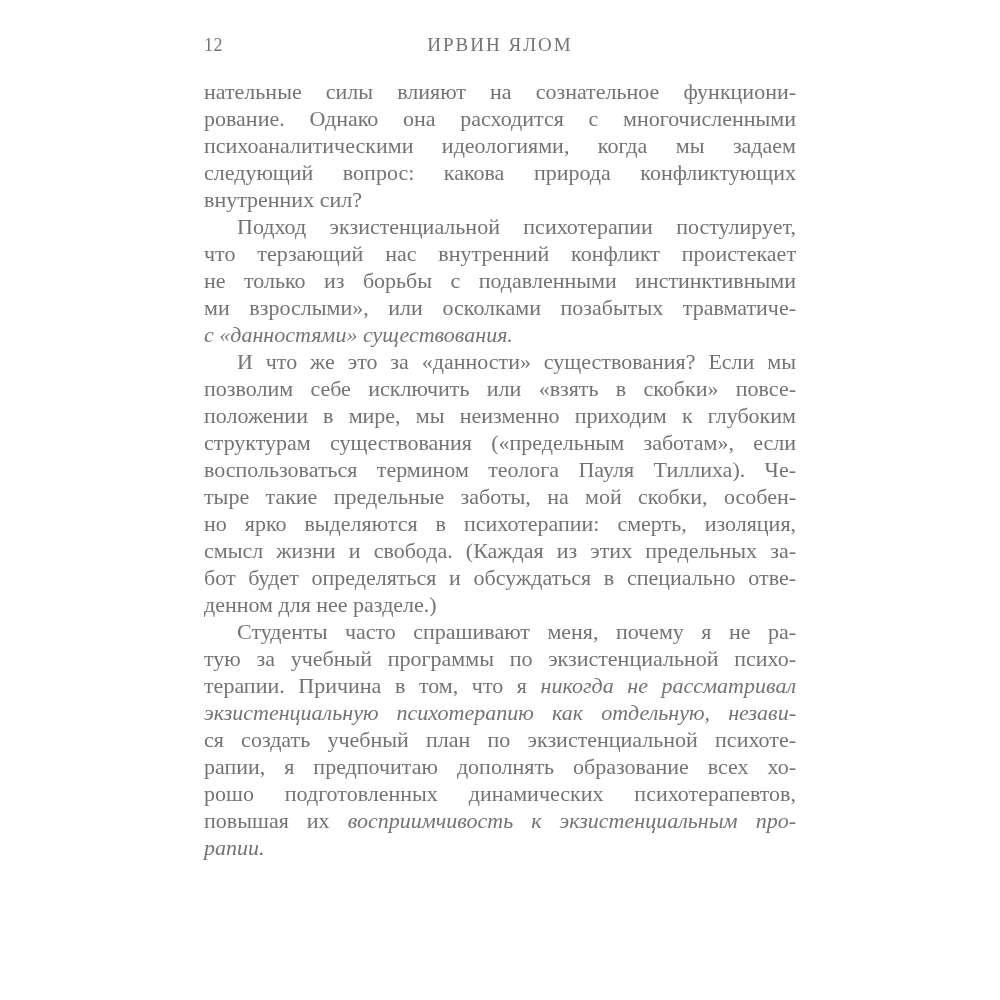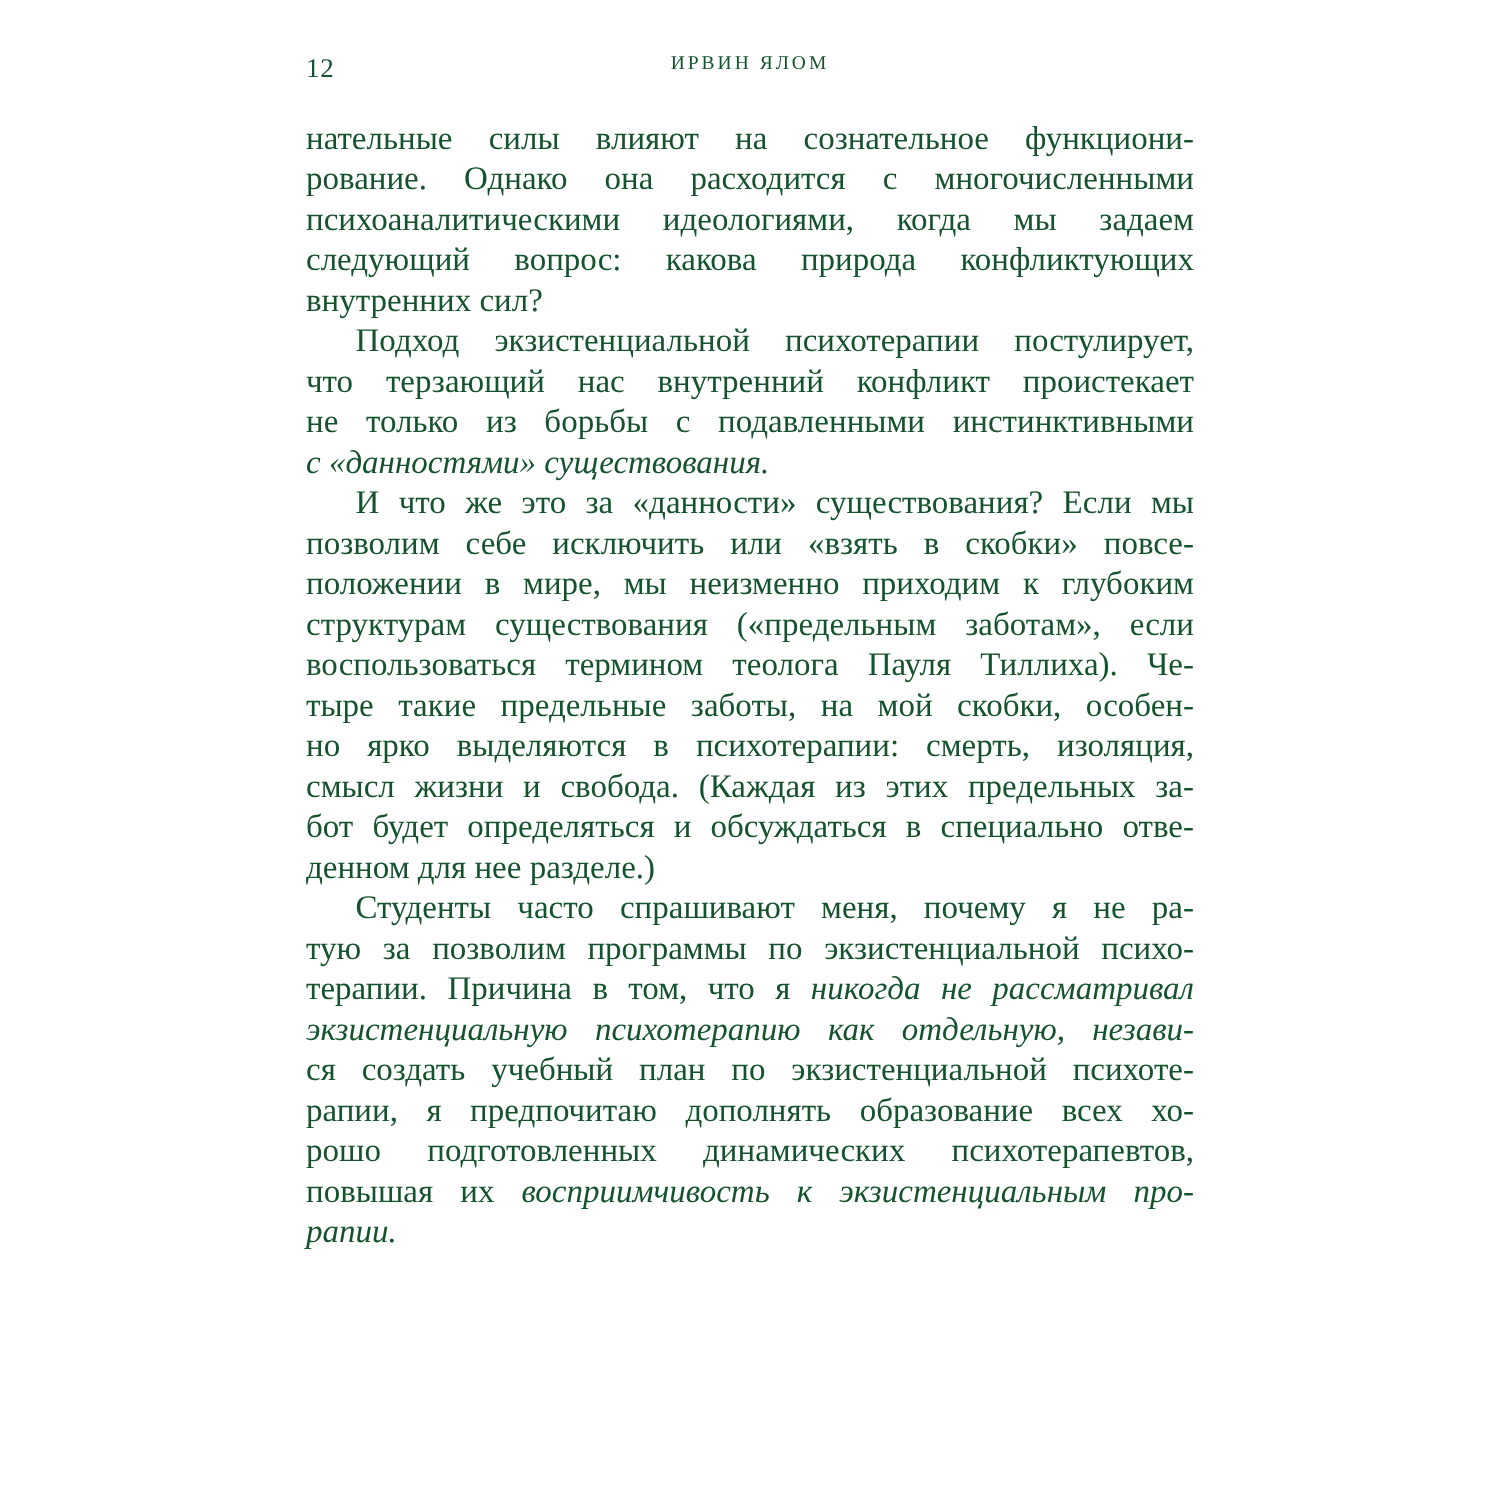--- a/index.html
+++ b/index.html
@@ -4,21 +4,21 @@
 <style>
   * { margin: 0; padding: 0; box-sizing: border-box; }
   html, body { background: #ffffff; }
   .page {
     position: relative;
     width: 1000px;
     height: 1000px;
     background: #ffffff;
     overflow: hidden;
     font-family: "Liberation Serif", "DejaVu Serif", serif;
-    color: #14532d;
+    color: #737373;
     padding-left: 40px;
   }
   .header {
     position: absolute;
     left: 204px;
     top: 34px;
     width: 592px;
     height: 22px;
   }
   .pagenum {
@@ -27,21 +27,21 @@
     top: 1px;
     font-size: 18px;
     letter-spacing: 0.5px;
   }
   .running {
     position: absolute;
     left: 0;
     right: 0;
     top: 0;
     text-align: center;
-    font-size: 13px;
+    font-size: 19px;
     letter-spacing: 2px;
   }
   .text {
     position: absolute;
     left: 204px;
     top: 78px;
     width: 592px;
     font-size: 22px;
     line-height: 27px;
   }
@@ -67,33 +67,34 @@
   </div>
   <div class="text" id="text">
       <div class="line"><span>нательные силы влияют на сознательное функциони-</span></div>
       <div class="line"><span>рование. Однако она расходится с многочисленными</span></div>
       <div class="line"><span>психоаналитическими идеологиями, когда мы задаем</span></div>
       <div class="line"><span>следующий вопрос: какова природа конфликтующих</span></div>
       <div class="line last"><span>внутренних сил?</span></div>
       <div class="line indent"><span>Подход экзистенциальной психотерапии постулирует,</span></div>
       <div class="line"><span>что терзающий нас внутренний конфликт проистекает</span></div>
       <div class="line"><span>не только из борьбы с подавленными инстинктивными</span></div>
+      <div class="line"><span>ми взрослыми», или осколками позабытых травматиче-</span></div>
       <div class="line last"><em>с «данностями» существования.</em></div>
       <div class="line indent"><span>И что же это за «данности» существования? Если мы</span></div>
       <div class="line"><span>позволим себе исключить или «взять в скобки» повсе-</span></div>
       <div class="line"><span>положении в мире, мы неизменно приходим к глубоким</span></div>
       <div class="line"><span>структурам существования («предельным заботам», если</span></div>
       <div class="line"><span>воспользоваться термином теолога Пауля Тиллиха). Че-</span></div>
       <div class="line"><span>тыре такие предельные заботы, на мой скобки, особен-</span></div>
       <div class="line"><span>но ярко выделяются в психотерапии: смерть, изоляция,</span></div>
       <div class="line"><span>смысл жизни и свобода. (Каждая из этих предельных за-</span></div>
       <div class="line"><span>бот будет определяться и обсуждаться в специально отве-</span></div>
       <div class="line last"><span>денном для нее разделе.)</span></div>
       <div class="line indent"><span>Студенты часто спрашивают меня, почему я не ра-</span></div>
-      <div class="line"><span>тую за позволим программы по экзистенциальной психо-</span></div>
+      <div class="line"><span>тую за учебный программы по экзистенциальной психо-</span></div>
       <div class="line"><span>терапии. Причина в том, что я </span><em>никогда не рассматривал</em></div>
       <div class="line"><em>экзистенциальную психотерапию как отдельную, незави-</em></div>
       <div class="line"><span>ся создать учебный план по экзистенциальной психоте-</span></div>
       <div class="line"><span>рапии, я предпочитаю дополнять образование всех хо-</span></div>
       <div class="line"><span>рошо подготовленных динамических психотерапевтов,</span></div>
       <div class="line"><span>повышая их </span><em>восприимчивость к экзистенциальным про-</em></div>
       <div class="line last"><em>рапии.</em></div>
     </div>
 </div>
 

